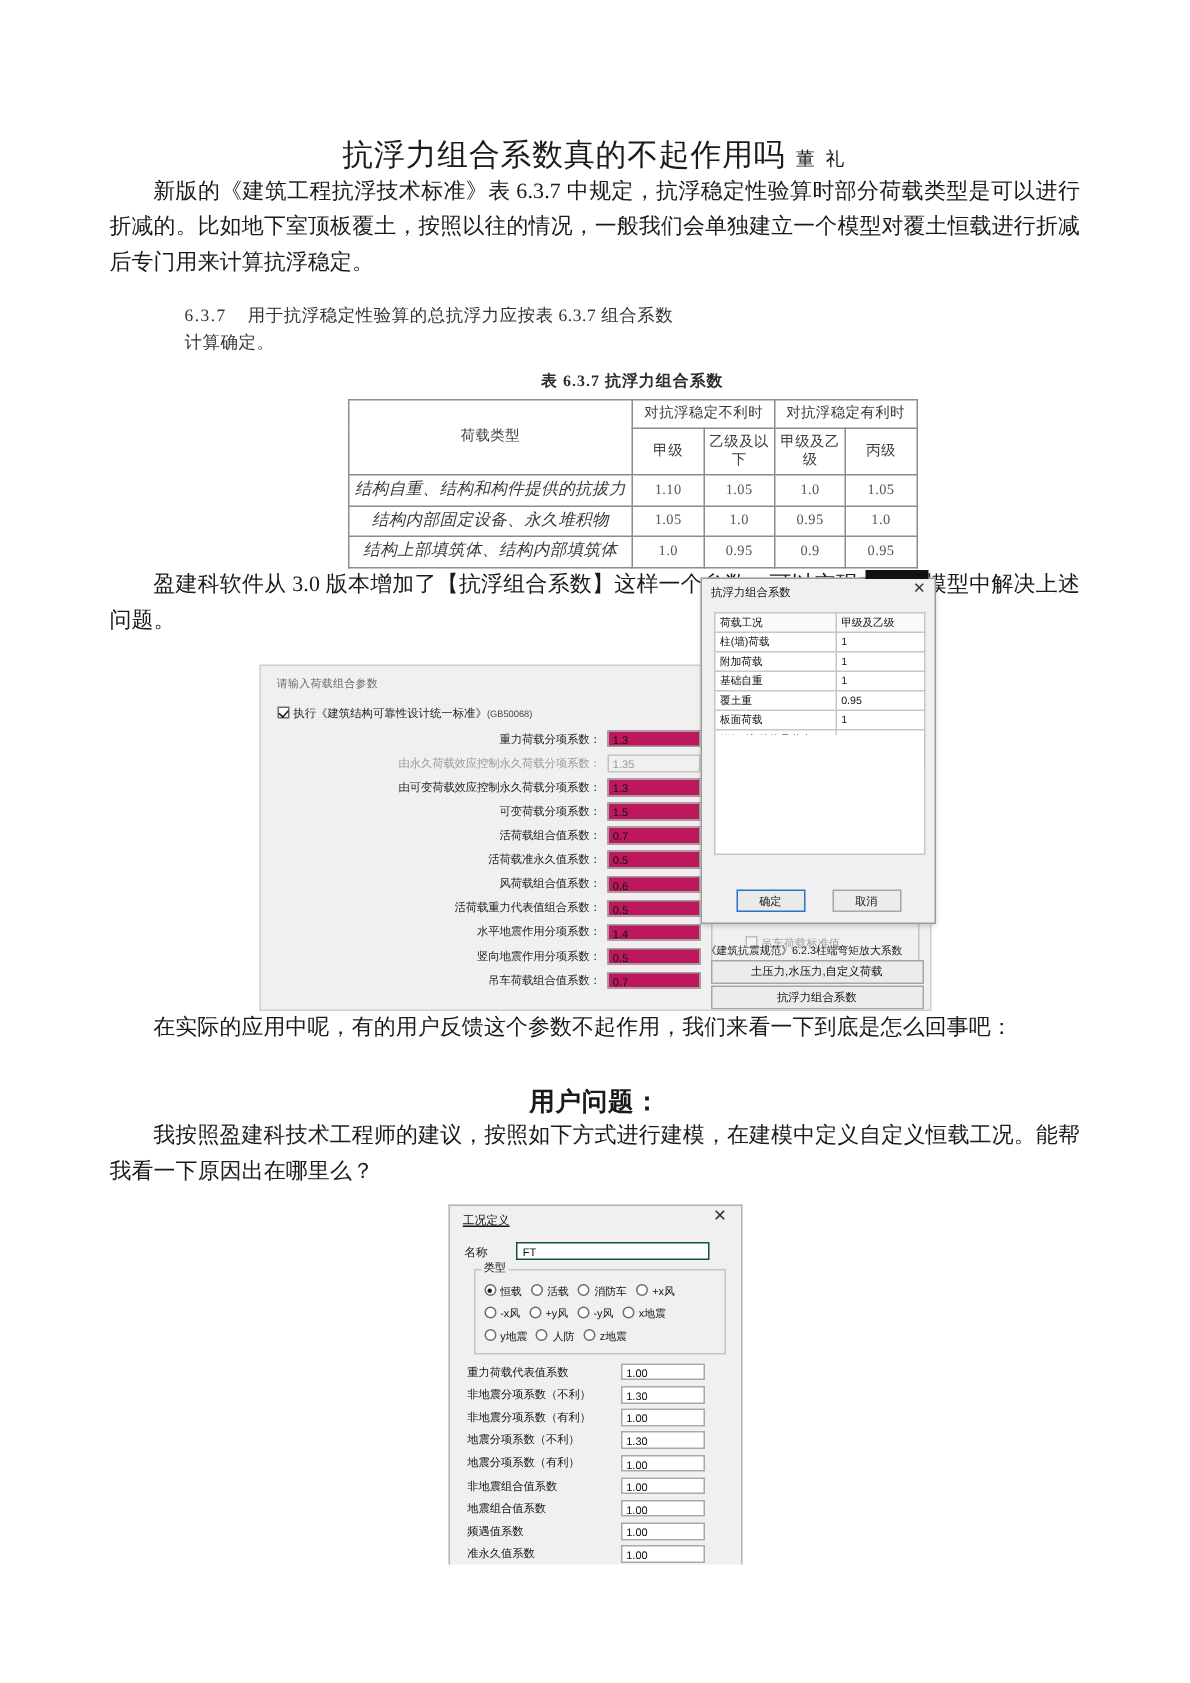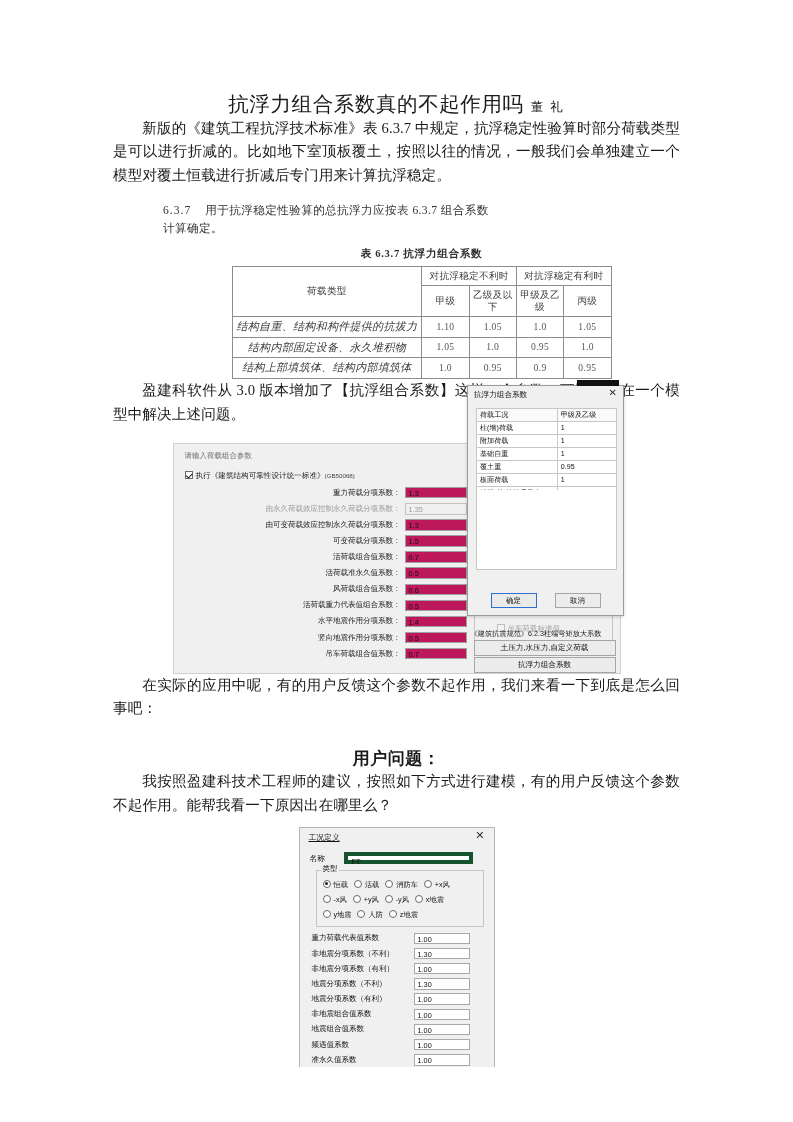--- a/index.html
+++ b/index.html
@@ -10,21 +10,21 @@
     width: 793px; height: 1122px;
     font-family: "Liberation Serif", "DejaVu Serif", serif;
     color: #1a1a1a;
     position: relative;
     overflow: hidden;
   }
   .page {
     width: 793px; height: 1122px;
     position: relative;
     box-sizing: border-box;
-    padding: 0 113px;
+    padding: 0 73px;
   }
 
   
   .doc-title {
     text-align: center;
     font-size: 20.5px;
     font-weight: normal;
     margin: 0;
     padding-top: 92px;
     letter-spacing: 0.6px;
@@ -293,21 +293,21 @@
   .fig2 .xbtn {
     position: absolute; right: 9px; top: 2px; font-size: 11px; color: #333; line-height: 11px;
   }
   .name-row {
     position: absolute; left: 10px; top: 24px;
     display: flex; align-items: center;
   }
   .name-row .nlbl { font-size: 7.8px; color: #111; width: 34px; }
   .name-row .nfld {
     width: 129px; height: 12.5px; background: #fff;
-    border: 4px solid #14532d; font-size: 7.4px; color: #111;
+    border: 1px solid #14532d; font-size: 7.4px; color: #111;
     line-height: 12.5px; padding-left: 4px; box-sizing: border-box;
   }
   .type-grp {
     position: absolute; left: 16px; top: 42px;
     width: 166px; height: 55px;
     border: 1px solid #c4c4c4;
   }
   .type-grp .gtitle {
     position: absolute; left: 4px; top: -7px; background: #f0f0f0;
     padding: 0 2px; font-size: 7.4px; color: #111;
@@ -517,21 +517,21 @@
     <div class="btnrow">
       <div class="dlg-btn primary">确定</div>
       <div class="dlg-btn">取消</div>
     </div>
   </div>
 
   <p class="body-para indent p3">在实际的应用中呢，有的用户反馈这个参数不起作用，我们来看一下到底是怎么回事吧：</p>
 
   <h2 class="section-head">用户问题：</h2>
 
-  <p class="body-para indent p4">我按照盈建科技术工程师的建议，按照如下方式进行建模，有的用户反馈这个参数不起作用。能帮我看一下原因出在哪里么？</p>
+  <p class="body-para indent p4">我按照盈建科技术工程师的建议，按照如下方式进行建模，在建模中定义自定义恒载工况。能帮我看一下原因出在哪里么？</p>
 
 
   <div class="fig2">
     <div class="titlebar">
       <div class="dtitle">工况定义</div>
       <div class="xbtn">✕</div>
     </div>
     <div class="name-row">
       <div class="nlbl">名称</div>
       <div class="nfld">FT</div>

